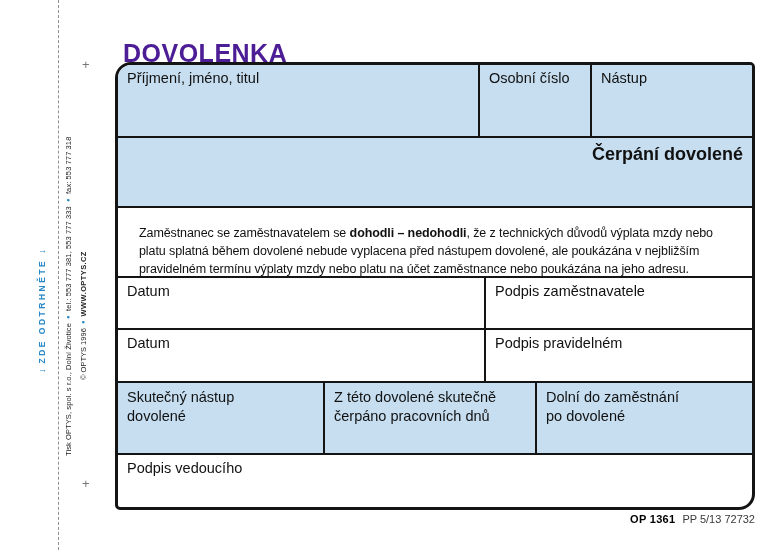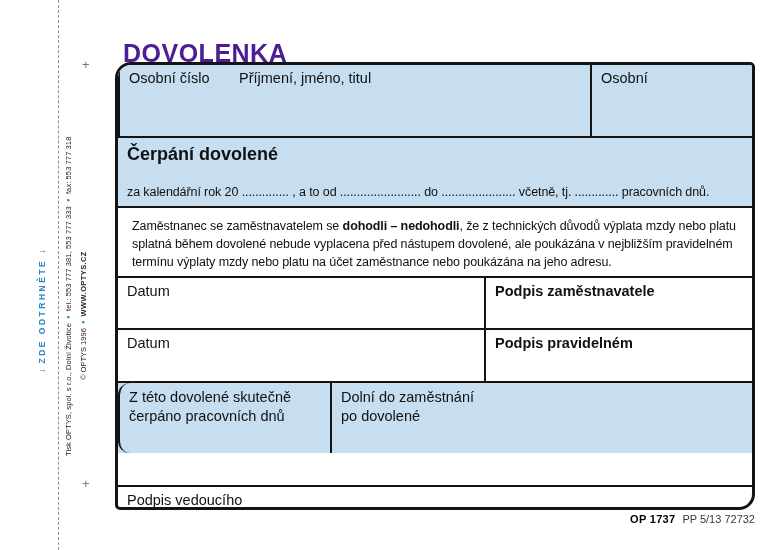--- a/index.html
+++ b/index.html
@@ -29,35 +29,35 @@
   }
   .row{display:flex;box-sizing:border-box;flex:none;}
   .blue{background:#c6def0;}
   .b-t{border-top:2px solid #141414;}
   .cell{box-sizing:border-box;padding:5px 9px;font-size:14.5px;}
   .b-l{border-left:2px solid #141414;}
   .r1{height:71px;}
   .r1 .c1{width:360px;}
   .r1 .c2{width:112px;}
   .r1 .c3{flex:1;}
-  .r2{height:70px;flex-direction:column;justify-content:space-between;padding:6px 9px 7px 9px;box-sizing:border-box;}
+  .r2{height:70px;flex-direction:column;justify-content:space-between;padding:6px 9px 7px 9px;box-sizing:border-box;text-align:right;}
   .heading{font-size:18px;font-weight:bold;}
   .period{font-size:12.5px;white-space:nowrap;letter-spacing:-0.1px;}
   .r3{height:70px;}
-  .agreement{margin:5px;padding:5px 9px;font-size:12.5px;line-height:1.42;letter-spacing:-0.1px;}
+  .agreement{margin:12px;padding:5px 9px;font-size:12.5px;line-height:1.42;letter-spacing:-0.1px;}
   .r4{height:52px;}
   .r5{height:53px;}
   .r6{height:72px;}
   .r6 .cell{white-space:pre-line;line-height:1.3;}
   .r6 .c1{width:205px;}
-  .r6 .c2{width:212px;border-radius:12px;}
+  .r6 .c2{width:212px;}
   .r6 .c3{flex:1;}
-  .r7{flex:1;margin-top:32px;}
+  .r7{flex:1;}
   .half{width:366px;}
-  .grow{flex:1;font-weight:bold;}
+  .grow{flex:1;}
   
   .footerline{position:absolute;right:21px;top:513px;font-size:11px;color:#3a3a3a;}
   .footerline b{color:#000;margin-right:7px;letter-spacing:0.3px;}
 </style>
 </head>
 <body>
 
 <div class="canvas">
 
   <div class="cutline"></div>
@@ -81,54 +81,55 @@
   </div>
 
   <div class="regmark top">+</div>
   <div class="regmark bottom">+</div>
 
   <h1 class="title">DOVOLENKA</h1>
 
   <div class="formtable">
 
     <div class="row r1 blue">
+      <div class="cell c1"><span>Příjmení, jméno, titul</span></div>
       <div class="cell c2 b-l"><span>Osobní číslo</span></div>
-      <div class="cell c1"><span>Příjmení, jméno, titul</span></div>
-      <div class="cell c3 b-l"><span>Osobní</span></div>
+      <div class="cell c3 b-l"><span>Nástup</span></div>
     </div>
 
     <div class="row r2 blue b-t">
       <div class="heading">Čerpání dovolené</div>
-      <div class="period">za kalendářní rok 20 .............. , a to od ........................ do ...................... včetně, tj. ............. pracovních dnů.</div>
     </div>
 
     <div class="row r3 b-t">
       <p class="agreement"><span>Zaměstnanec se zaměstnavatelem se </span><b>dohodli – nedohodli</b><span>, že z technických důvodů výplata mzdy nebo platu splatná během dovolené nebude vyplacena před nástupem dovolené, ale poukázána v nejbližším pravidelném termínu výplaty mzdy nebo platu na účet zaměstnance nebo poukázána na jeho adresu.</span></p>
     </div>
 
     <div class="row r4 b-t">
       <div class="cell half"><span>Datum</span></div>
       <div class="cell grow b-l"><span>Podpis zaměstnavatele</span></div>
     </div>
 
     <div class="row r5 b-t">
       <div class="cell half"><span>Datum</span></div>
       <div class="cell grow b-l"><span>Podpis pravidelném</span></div>
     </div>
 
     <div class="row r6 blue b-t">
+      <div class="cell c1">Skutečný nástup
+dovolené</div>
       <div class="cell c2 b-l">Z této dovolené skutečně
 čerpáno pracovních dnů</div>
       <div class="cell c3 b-l">Dolní do zaměstnání
 po dovolené</div>
     </div>
 
     <div class="row r7 b-t">
       <div class="cell half"><span>Podpis vedoucího</span></div>
     </div>
 
   </div>
 
   <div class="footerline">
-    <b>OP 1737</b><span>PP 5/13 72732</span>
+    <b>OP 1361</b><span>PP 5/13 72732</span>
   </div>
 
 </div>
 
 </body></html>

